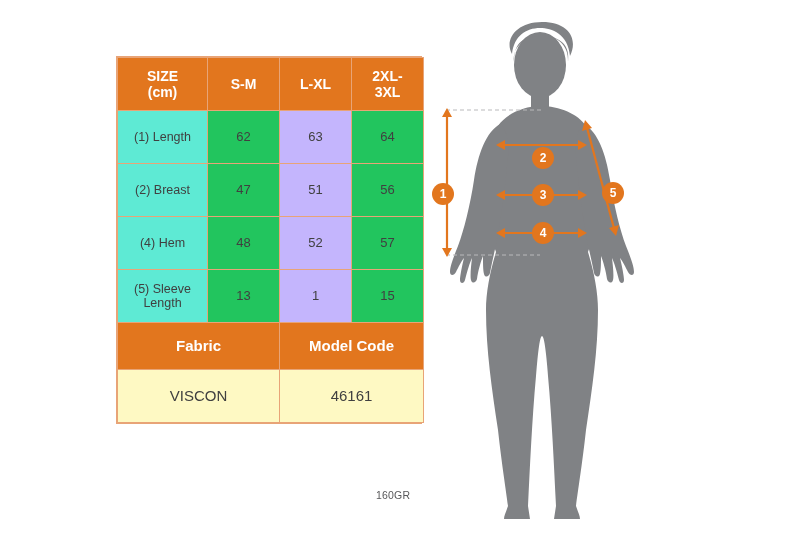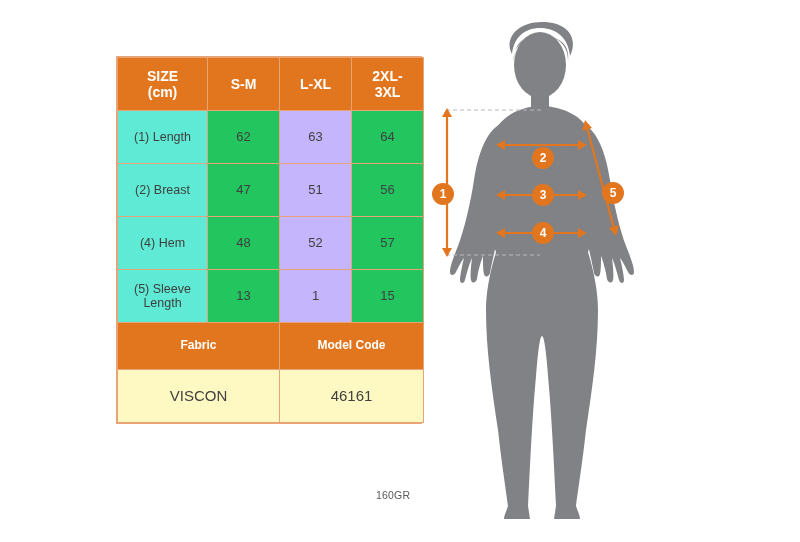--- a/index.html
+++ b/index.html
@@ -64,21 +64,21 @@
     background: #5eead4;
     font-size: 12.5px;
   }
   tr.row td.mid {
     background: #c4b5fd;
   }
   tr.footer-head td {
     background: #e2761e;
     color: #ffffff;
     font-weight: bold;
-    font-size: 12px;
+    font-size: 15px;
     height: 46px;
   }
   tr.footer-val td {
     background: #fef9c3;
     height: 52px;
     font-size: 15px;
   }
 
   .gram-note {
     position: absolute;

